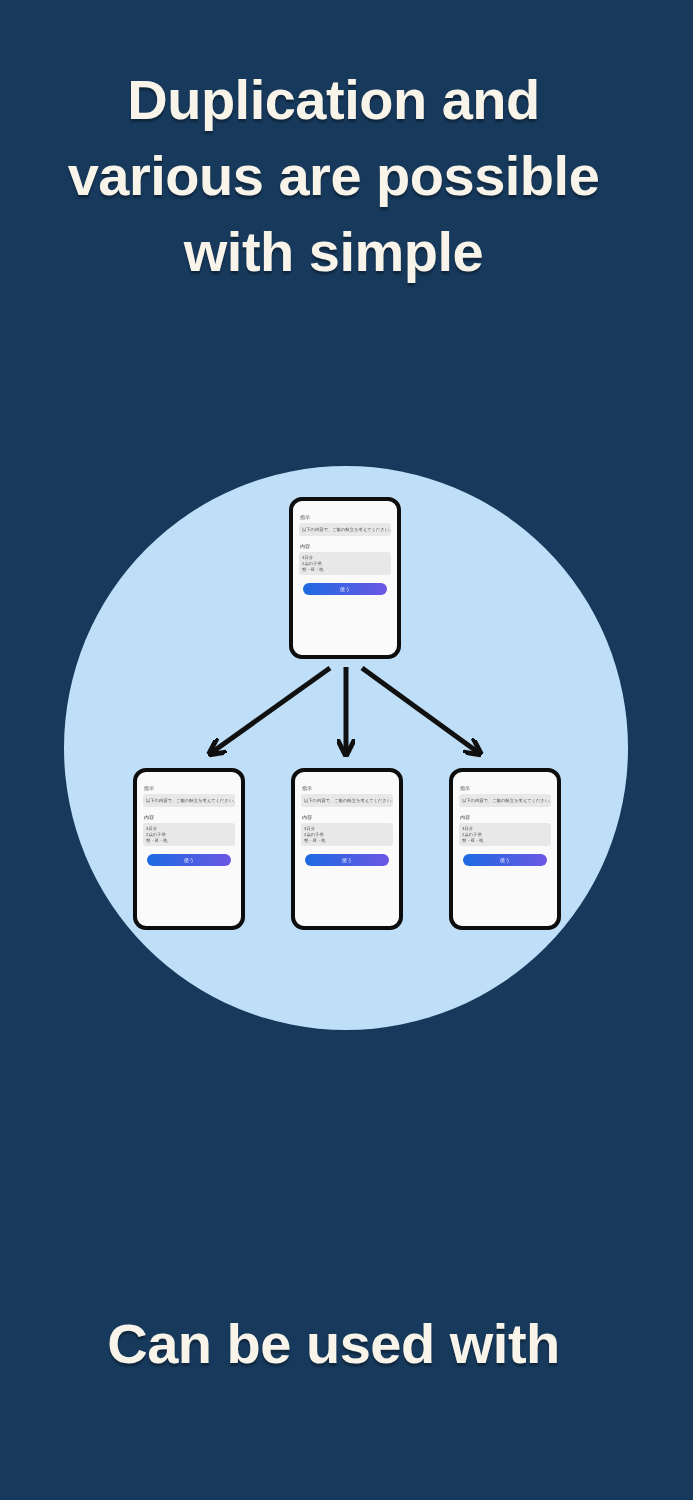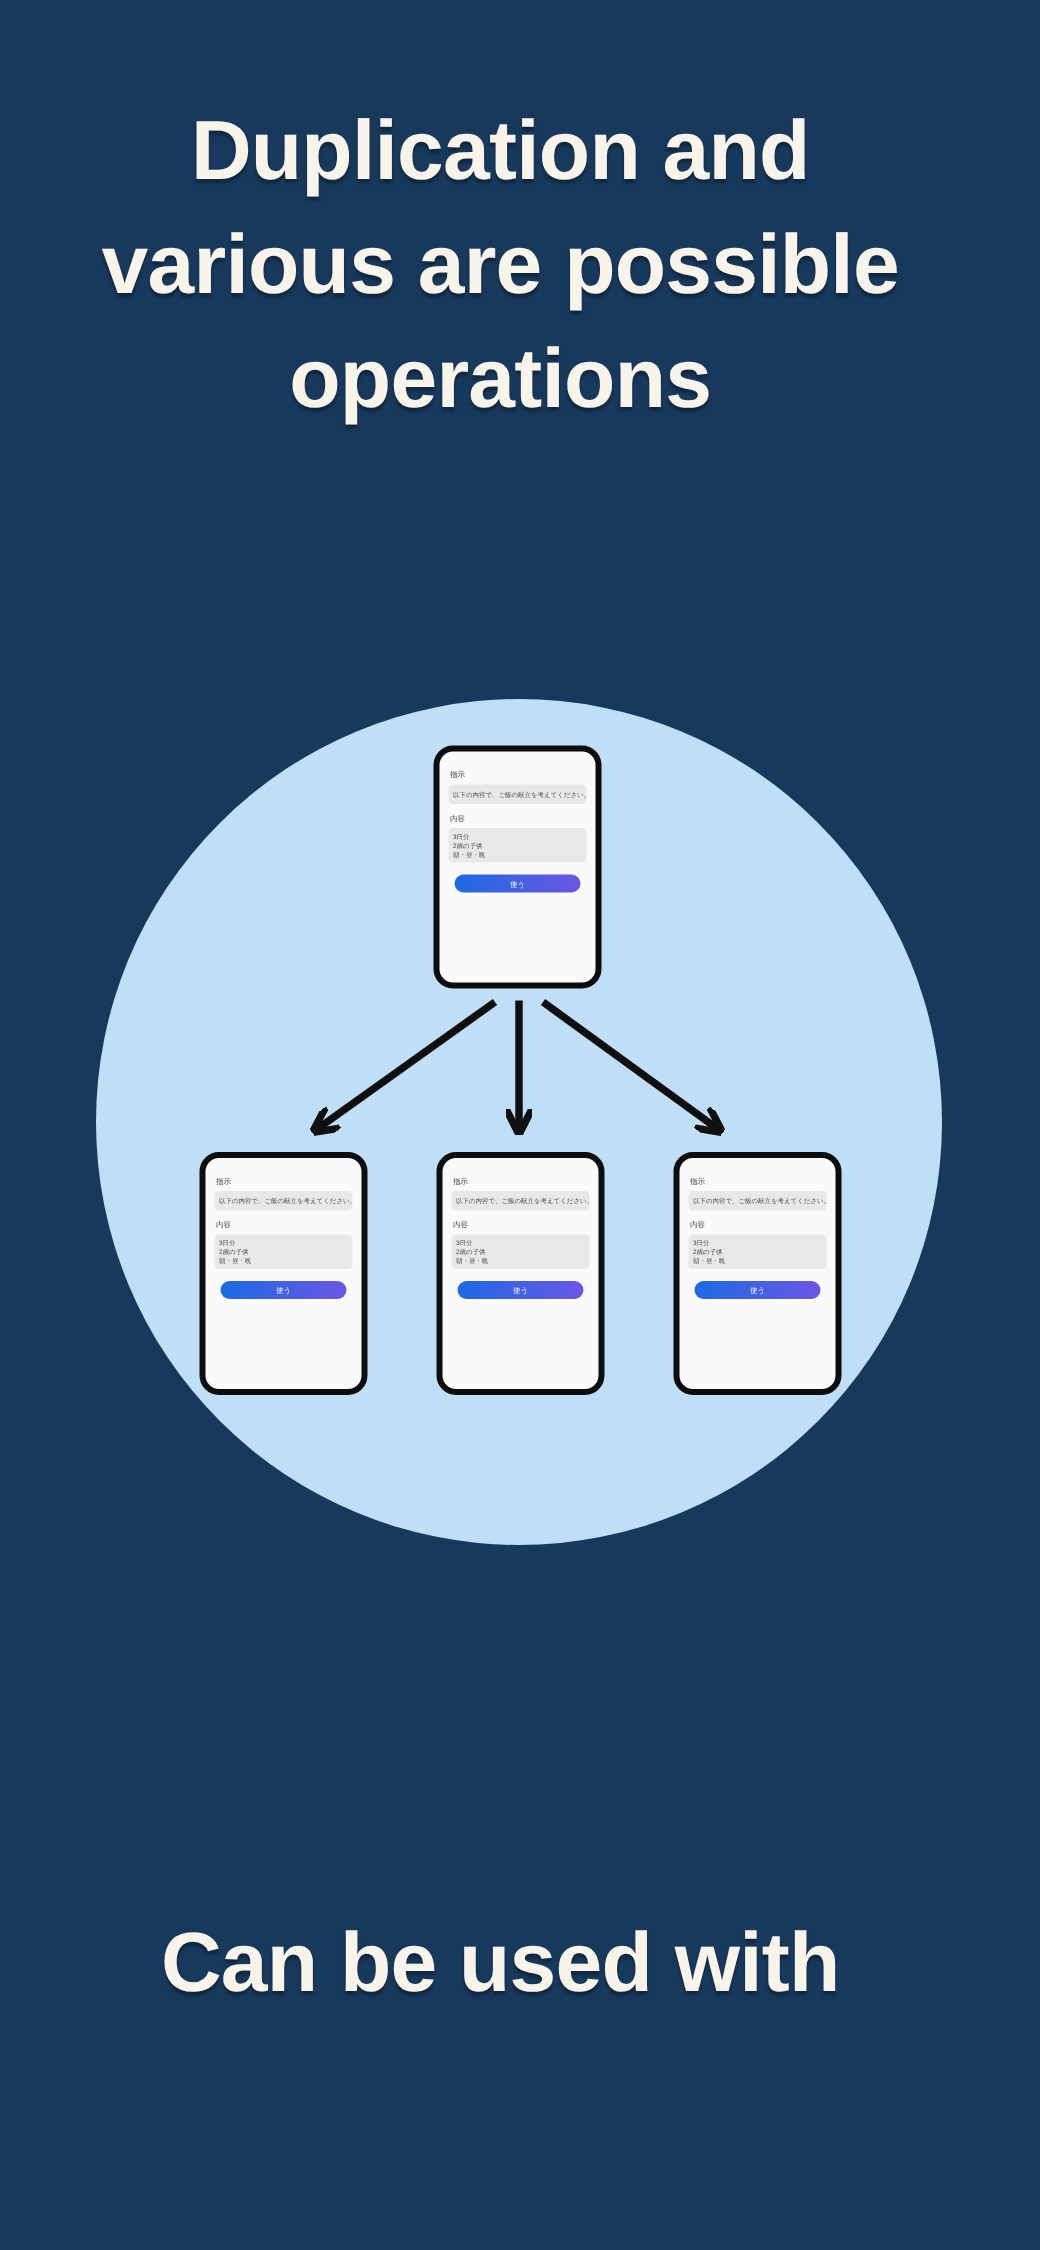--- a/index.html
+++ b/index.html
@@ -10,21 +10,21 @@
   }
   
   .headline{
     position:absolute;left:0;width:667px;text-align:center;
     color:var(--heading-text,#F8F4E9);
     font-weight:700;font-size:56px;line-height:76px;
     letter-spacing:-0.5px;
     text-shadow:0 3px 2px rgba(0,0,0,0.32);
   }
   .headline-top{top:62px;}
-  .headline-bottom{top:1270px;text-align:center;}
+  .headline-bottom{top:1306px;text-align:center;}
   
   .circle{
     position:absolute;left:64px;top:466px;width:564px;height:564px;
     border-radius:50%;background:var(--circle,#BEDFF7);
   }
   
   .card{
     position:absolute;width:112px;height:162px;box-sizing:border-box;
     background:var(--card-bg,#FAFAFA);
     border:4px solid var(--card-border,#0D0D0D);
@@ -64,21 +64,21 @@
   .arrow-head{stroke:var(--arrow,#101010);stroke-width:2.8;fill:none;}
 </style>
 </head>
 <body>
 
 <div class="canvas">
 
   <div class="headline headline-top">
     <div>Duplication and</div>
     <div>various are possible</div>
-    <div>operations</div>
+    <div>with simple</div>
   </div>
 
   <div class="circle"></div>
 
   <div class="card card-original">
     <div class="card-label">指示</div>
     <div class="card-field">以下の内容で、ご飯の献立を考えてください。</div>
     <div class="card-label">内容</div>
     <div class="card-textarea">
       <div>3日分</div>

